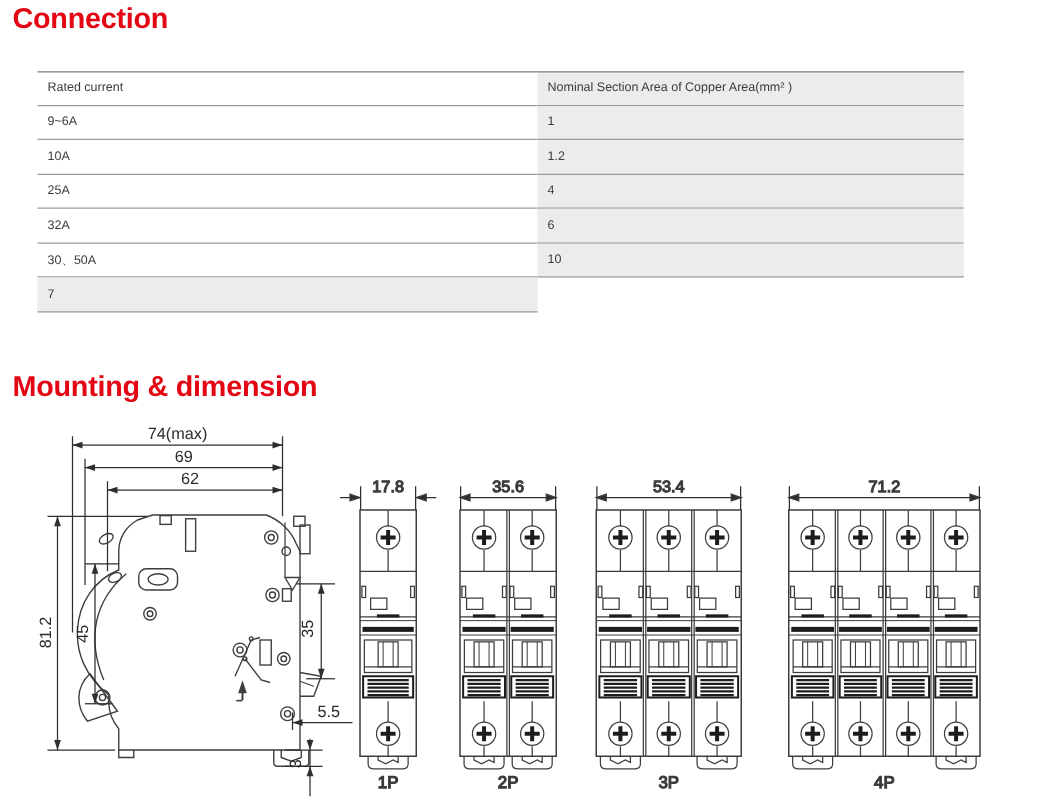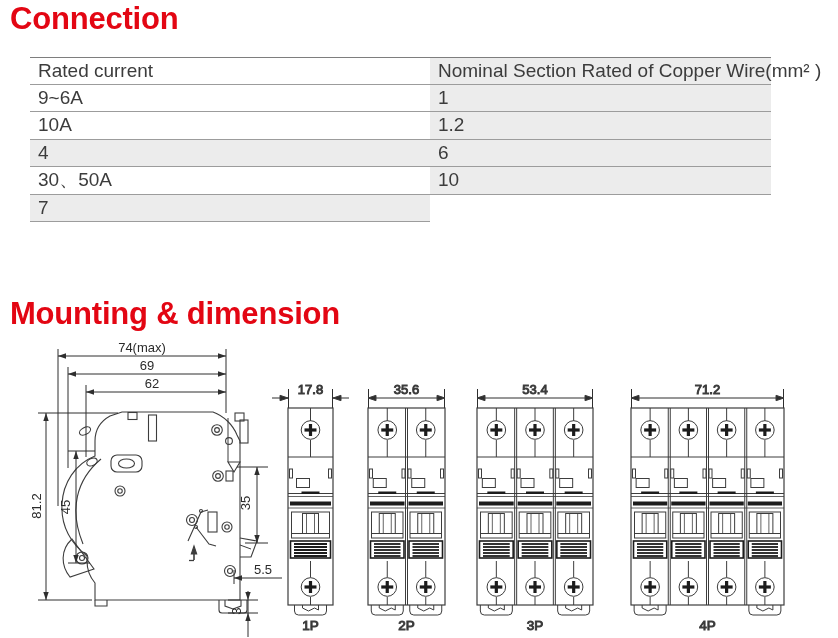--- a/index.html
+++ b/index.html
@@ -1,54 +1,56 @@
 <!DOCTYPE html>
 <html><head>
 <meta charset="utf-8">
 <style>
   html,body{margin:0;padding:0}
   body{
     position:relative;width:838px;height:638px;overflow:hidden;background:#fff;
     font-family:"Liberation Sans",sans-serif;color:#3a3a3a;
   }
   .section-title{
-    position:absolute;left:10px;margin:0;font-size:31px;font-weight:bold;
+    position:absolute;left:10px;margin:0;font-size:23px;font-weight:bold;
     letter-spacing:-0.2px;color:#e30613;white-space:nowrap;
   }
   #title-connection{top:1px}
   #title-mounting{top:296px}
   #conn-table{
     position:absolute;left:30px;top:57px;width:741px;
     display:grid;grid-template-columns:400px 341px;
-    font-size:19px;color:#3c3c3c;
+    font-size:10px;color:#3c3c3c;
   }
   #conn-table .cell{
     height:27.5px;box-sizing:border-box;border-bottom:1px solid #9c9c9c;
     display:flex;align-items:center;padding-left:8px;white-space:nowrap;
   }
   #conn-table .cell.top{border-top:1px solid #7e7e7e}
   #conn-table .cell.col2{background:#ececec}
   #drawing{position:absolute;left:0;top:330px}
   #drawing text{font-family:"Liberation Sans",sans-serif;fill:#2b2b2b}
   .dim-text{font-size:13px}
   .pole-label{font-size:13.5px;fill:#333}
 </style>
 </head>
 <body>
 
 <h2 id="title-connection" class="section-title">Connection</h2>
 
 <div id="conn-table">
     <div class="cell top col1">Rated current</div>
-    <div class="cell top col2">Nominal Section Rated of Copper Wire(mm² )</div>
+    <div class="cell top col2">Nominal Section Area of Copper Area(mm² )</div>
     <div class="cell col1">9~6A</div>
     <div class="cell col2">1</div>
     <div class="cell col1">10A</div>
     <div class="cell col2">1.2</div>
+    <div class="cell col1">25A</div>
     <div class="cell col2">4</div>
+    <div class="cell col1">32A</div>
     <div class="cell col2">6</div>
     <div class="cell col1">30、50A</div>
     <div class="cell col2">10</div>
     <div class="cell col2">7</div>
   </div>
 
 <h2 id="title-mounting" class="section-title">Mounting &amp; dimension</h2>
 
 <svg id="drawing" width="838" height="308" viewBox="0 330 838 308">
     <g fill="none" stroke="#3d3d3d" stroke-width="1.1">

